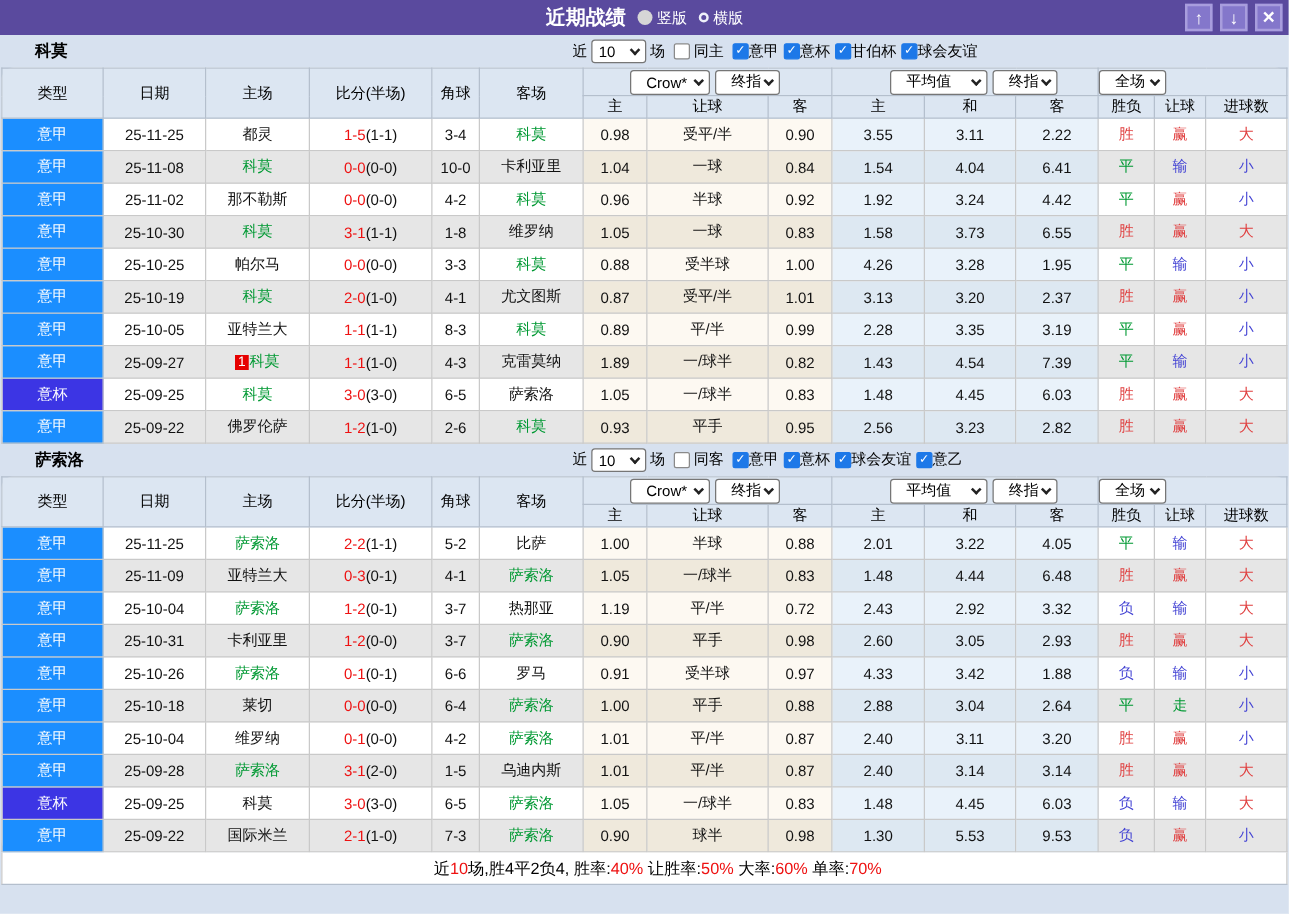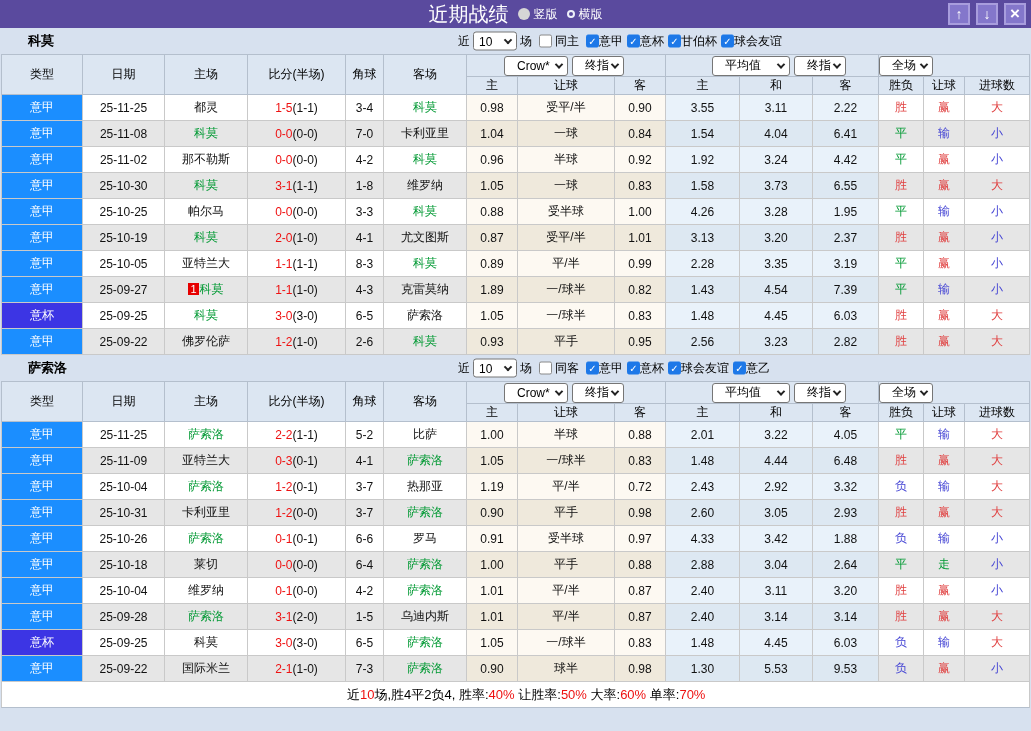--- a/index.html
+++ b/index.html
@@ -2,21 +2,21 @@
 <html><head>
 <meta charset="utf-8">
 <style>
   * { box-sizing: border-box; margin: 0; padding: 0; }
   body { font-family: "Liberation Sans", "DejaVu Sans", sans-serif; }
   .window { width: 1031px; height: 731px; background: #d7e1ef; overflow: hidden; position: relative; }
 
   
   .titlebar { height: 28px; background: #5a4a9e; display: flex; align-items: center; justify-content: center; position: relative; }
   .title-group { display: flex; align-items: center; gap: 9px; }
-  .title { color: #fff; font-weight: normal; font-size: 20px; }
+  .title { color: #fff; font-weight: bold; font-size: 16px; }
   .radio-item { display: inline-flex; align-items: center; gap: 4px; cursor: default; }
   .radio { display: inline-block; border-radius: 50%; }
   .radio.on { width: 12px; height: 12px; background: #d6d6d6; }
   .radio.off { width: 8px; height: 8px; border: 2px solid #eef0fa; }
   .radio-label { color: #fff; font-size: 12px; }
   .tb-buttons { position: absolute; right: 5px; top: 3px; display: flex; gap: 6px; }
   .tb-btn { width: 22px; height: 22px; background: #8477cb; border: 2px solid #a89ddd; color: #fff;
             display: inline-flex; align-items: center; justify-content: center; font-weight: bold; font-size: 14px; }
   .tb-btn.close { font-size: 17px; }
 
@@ -208,21 +208,21 @@
     <td class="c-blue c-avg">2.22</td>
     <td class="c-plain c-res t-r">胜</td>
     <td class="c-plain c-res t-r">赢</td>
     <td class="c-plain c-res t-r">大</td>
   </tr>
             <tr>
     <td class="lg">意甲</td>
     <td class="c-plain c-date">25-11-08</td>
     <td class="c-plain"><span class="home-name team-green">科莫</span></td>
     <td class="c-plain"><span class="score-ft">0-0</span><span class="score-ht">(0-0)</span></td>
-    <td class="c-plain c-corner">7-0</td>
+    <td class="c-plain c-corner">10-0</td>
     <td class="c-plain"><span class="away-name">卡利亚里</span></td>
     <td class="c-cream c-odds">1.04</td>
     <td class="c-cream c-odds">一球</td>
     <td class="c-cream c-odds">0.84</td>
     <td class="c-blue c-avg">1.54</td>
     <td class="c-blue c-avg">4.04</td>
     <td class="c-blue c-avg">6.41</td>
     <td class="c-plain c-res t-g">平</td>
     <td class="c-plain c-res t-b">输</td>
     <td class="c-plain c-res t-b">小</td>

